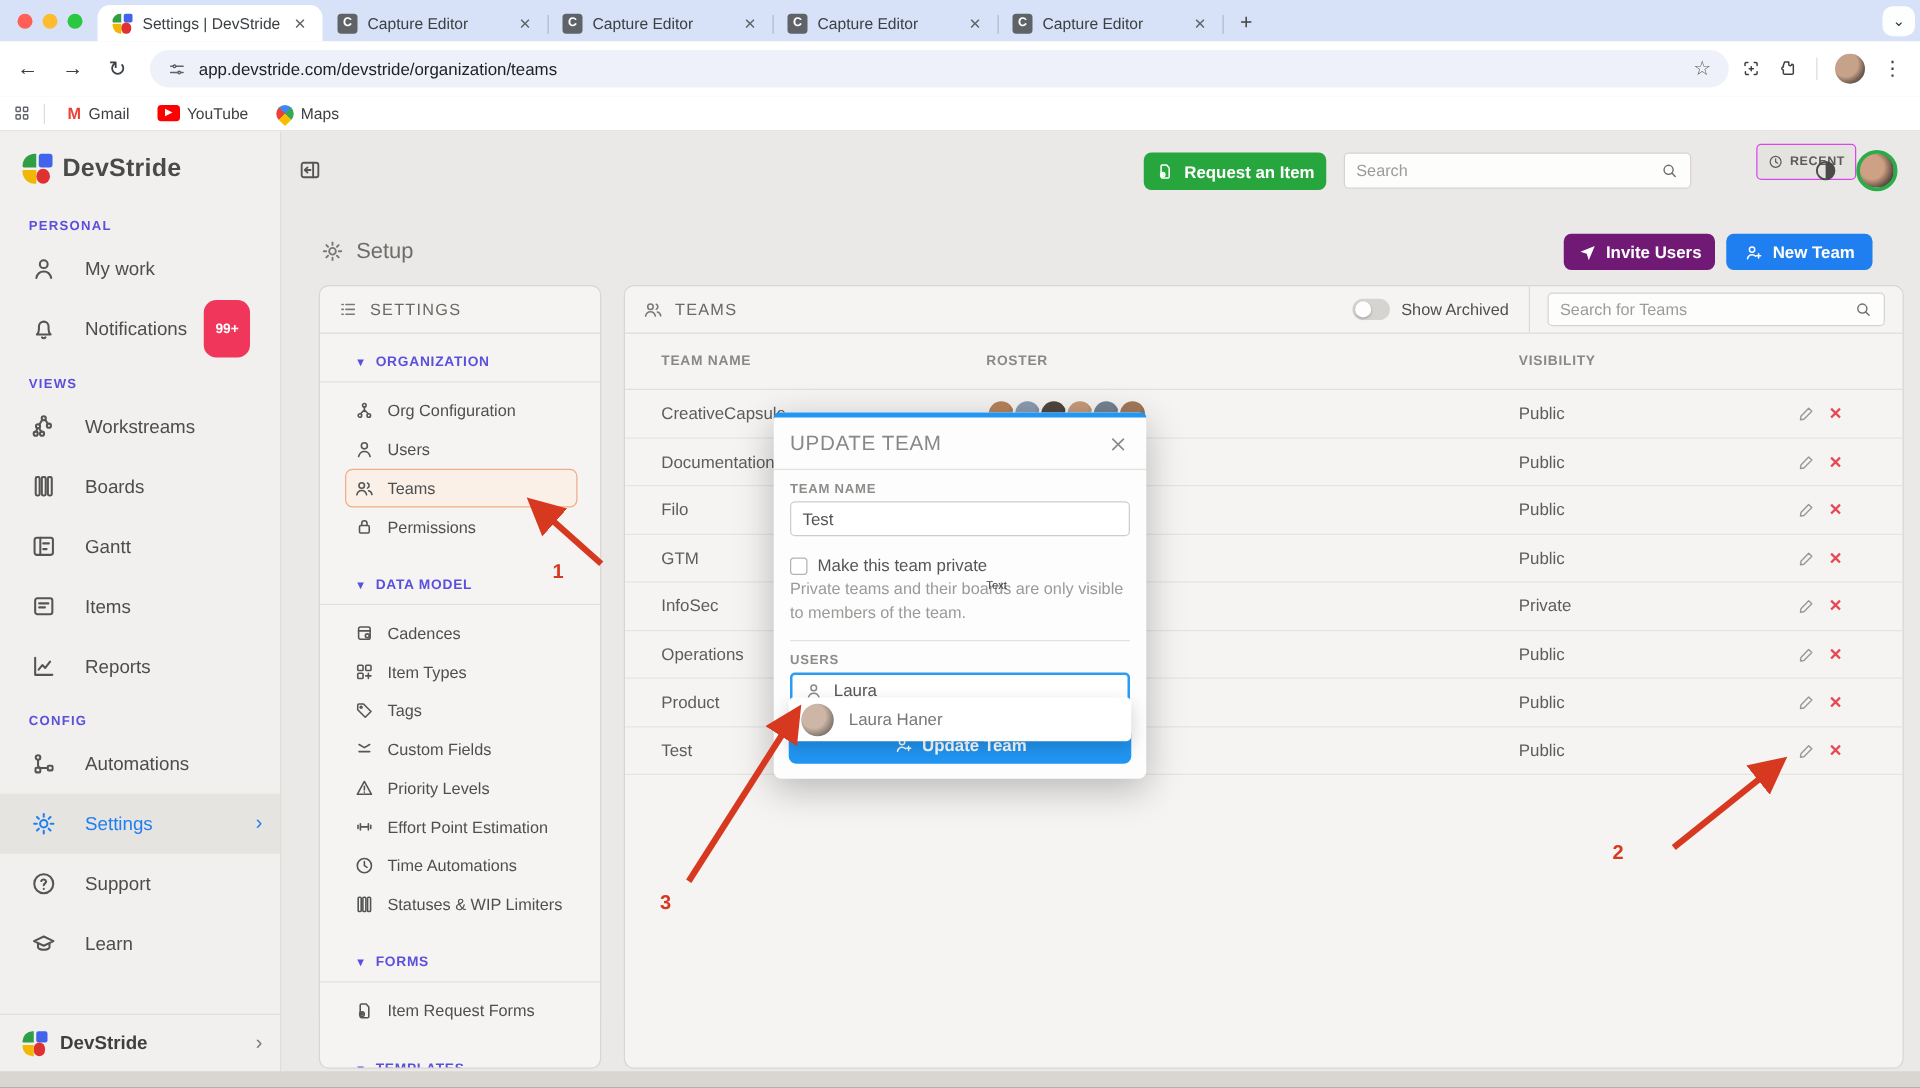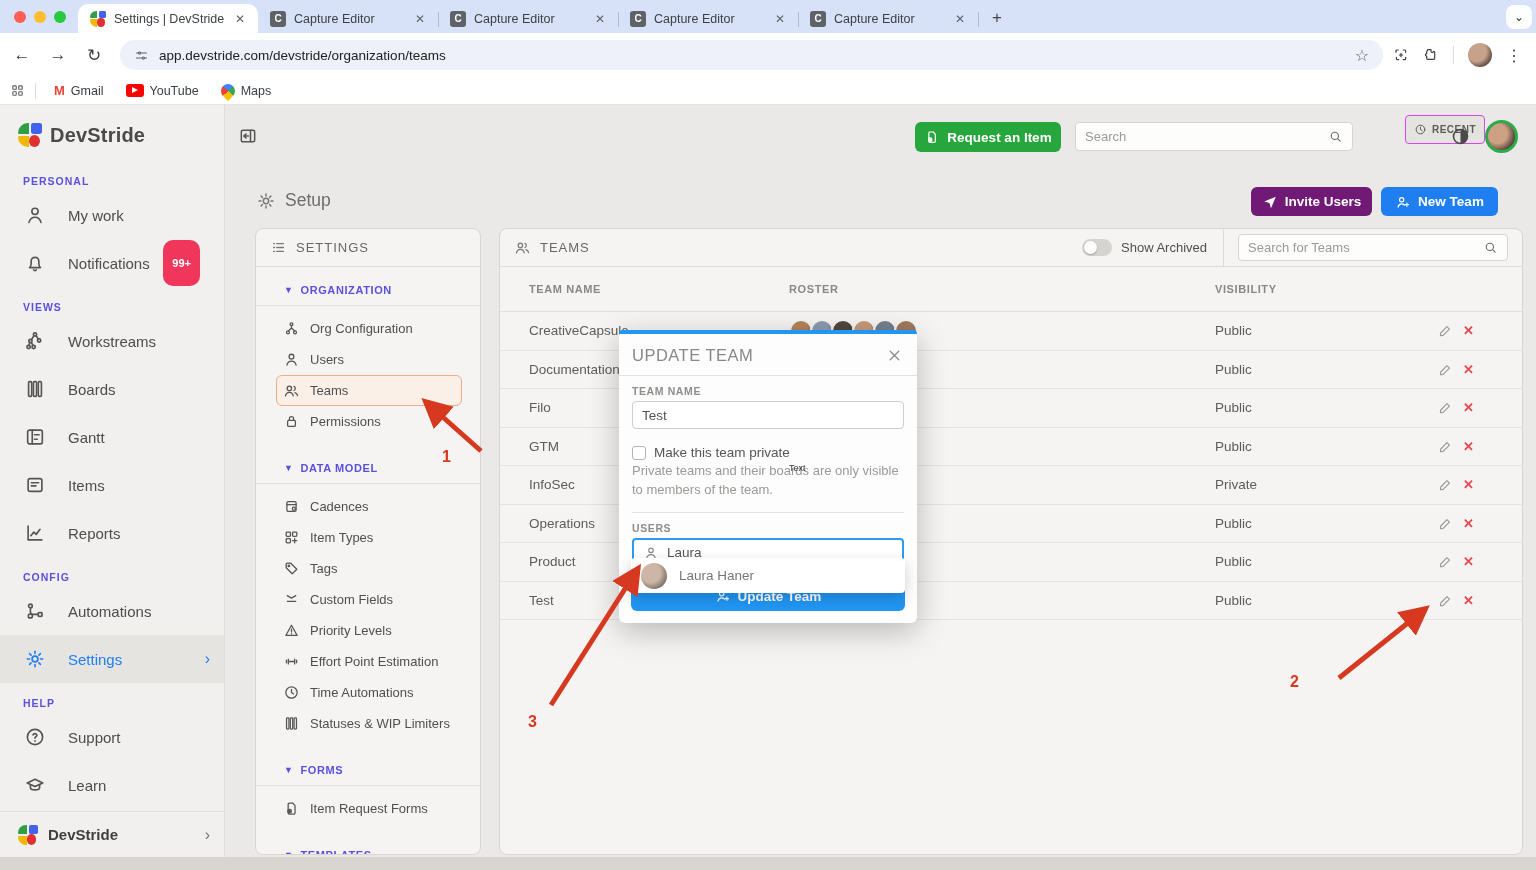--- a/index.html
+++ b/index.html
@@ -367,21 +367,20 @@
           <svg class="ic" viewBox="0 0 24 24">
             <circle cx="12" cy="12" r="3.2"></circle>
             <path d="M12 3.6v2.3M12 18.1v2.3M3.6 12h2.3M18.1 12h2.3M6.1 6.1l1.6 1.6M16.3 16.3l1.6 1.6M17.9 6.1l-1.6 1.6M7.7 16.3l-1.6 1.6"></path>
           </svg>
         </span>
         <span>Settings</span>
 
         <span class="chev">›</span>
       </div>
 
-    <div class="sec-label">HELP</div>
 
       <div class="side-item">
         <span class="s-ic">
           <svg class="ic" viewBox="0 0 24 24">
             <circle cx="12" cy="12" r="8.3"></circle>
             <path d="M9.8 9.6A2.3 2.3 0 0 1 14.1 10c0 1.5-2.1 1.8-2.1 3.3"></path>
             <path d="M12 16.3v.3"></path>
           </svg>
         </span>
         <span>Support</span>

